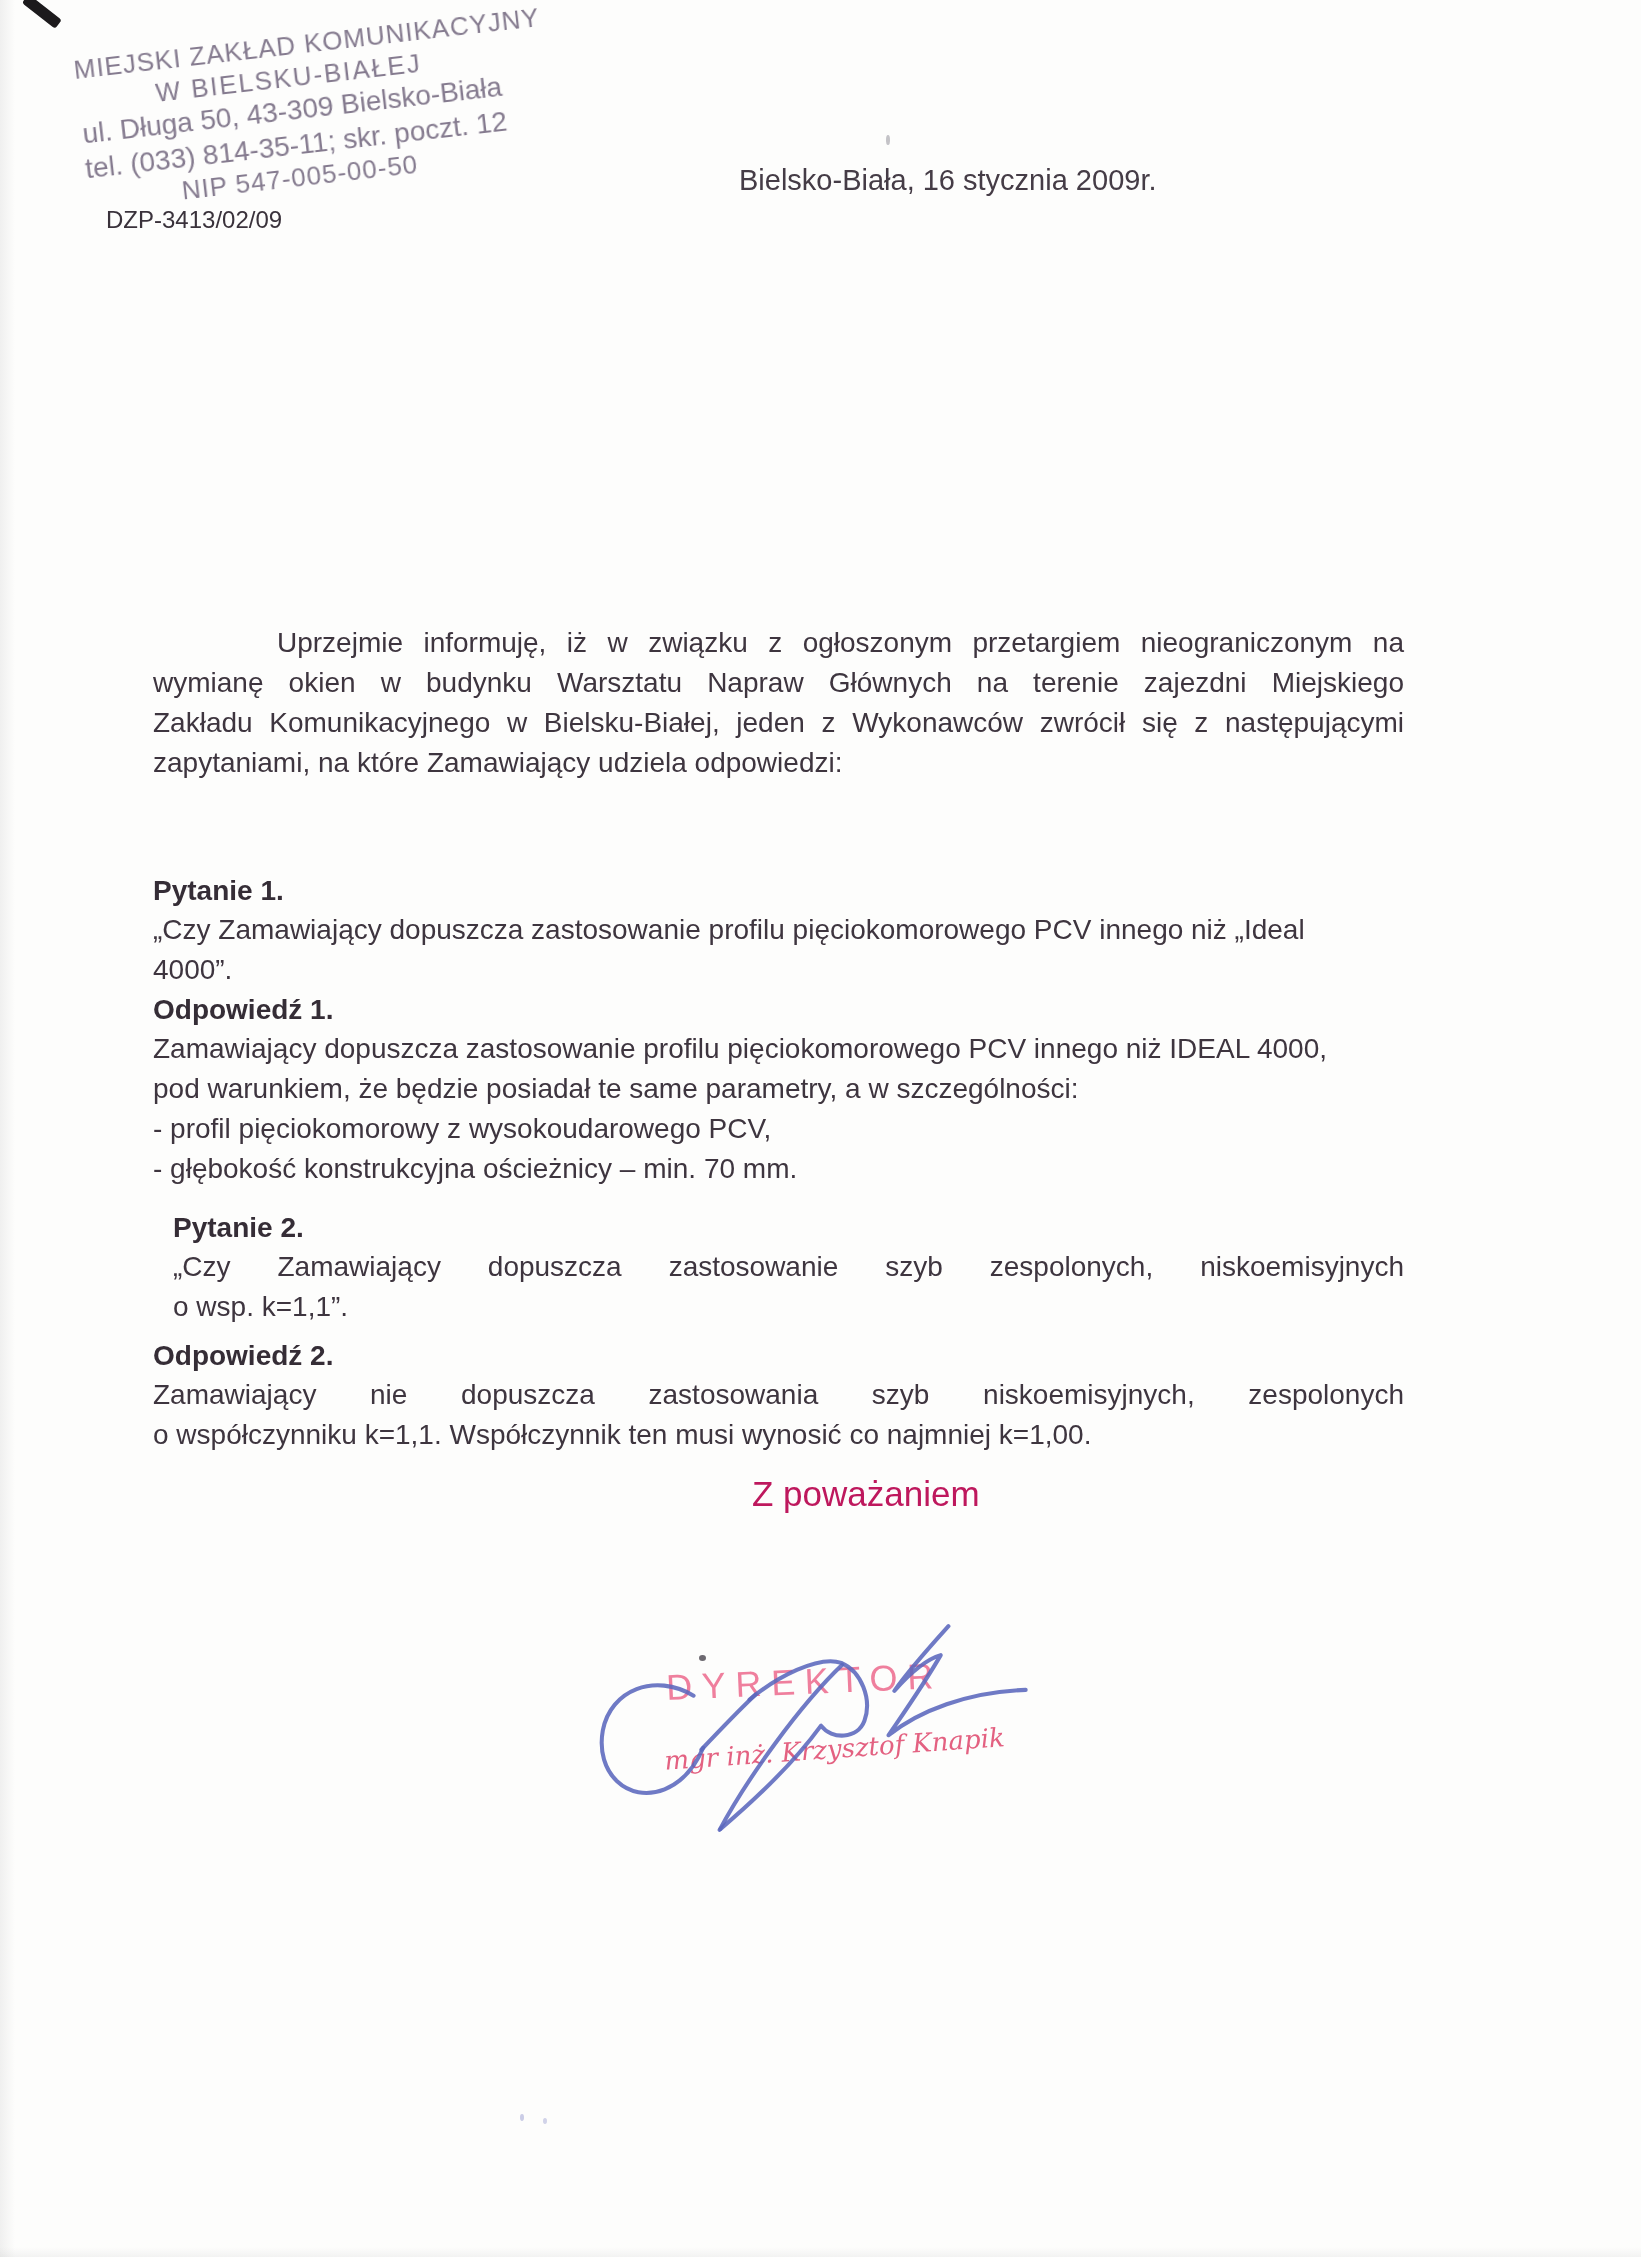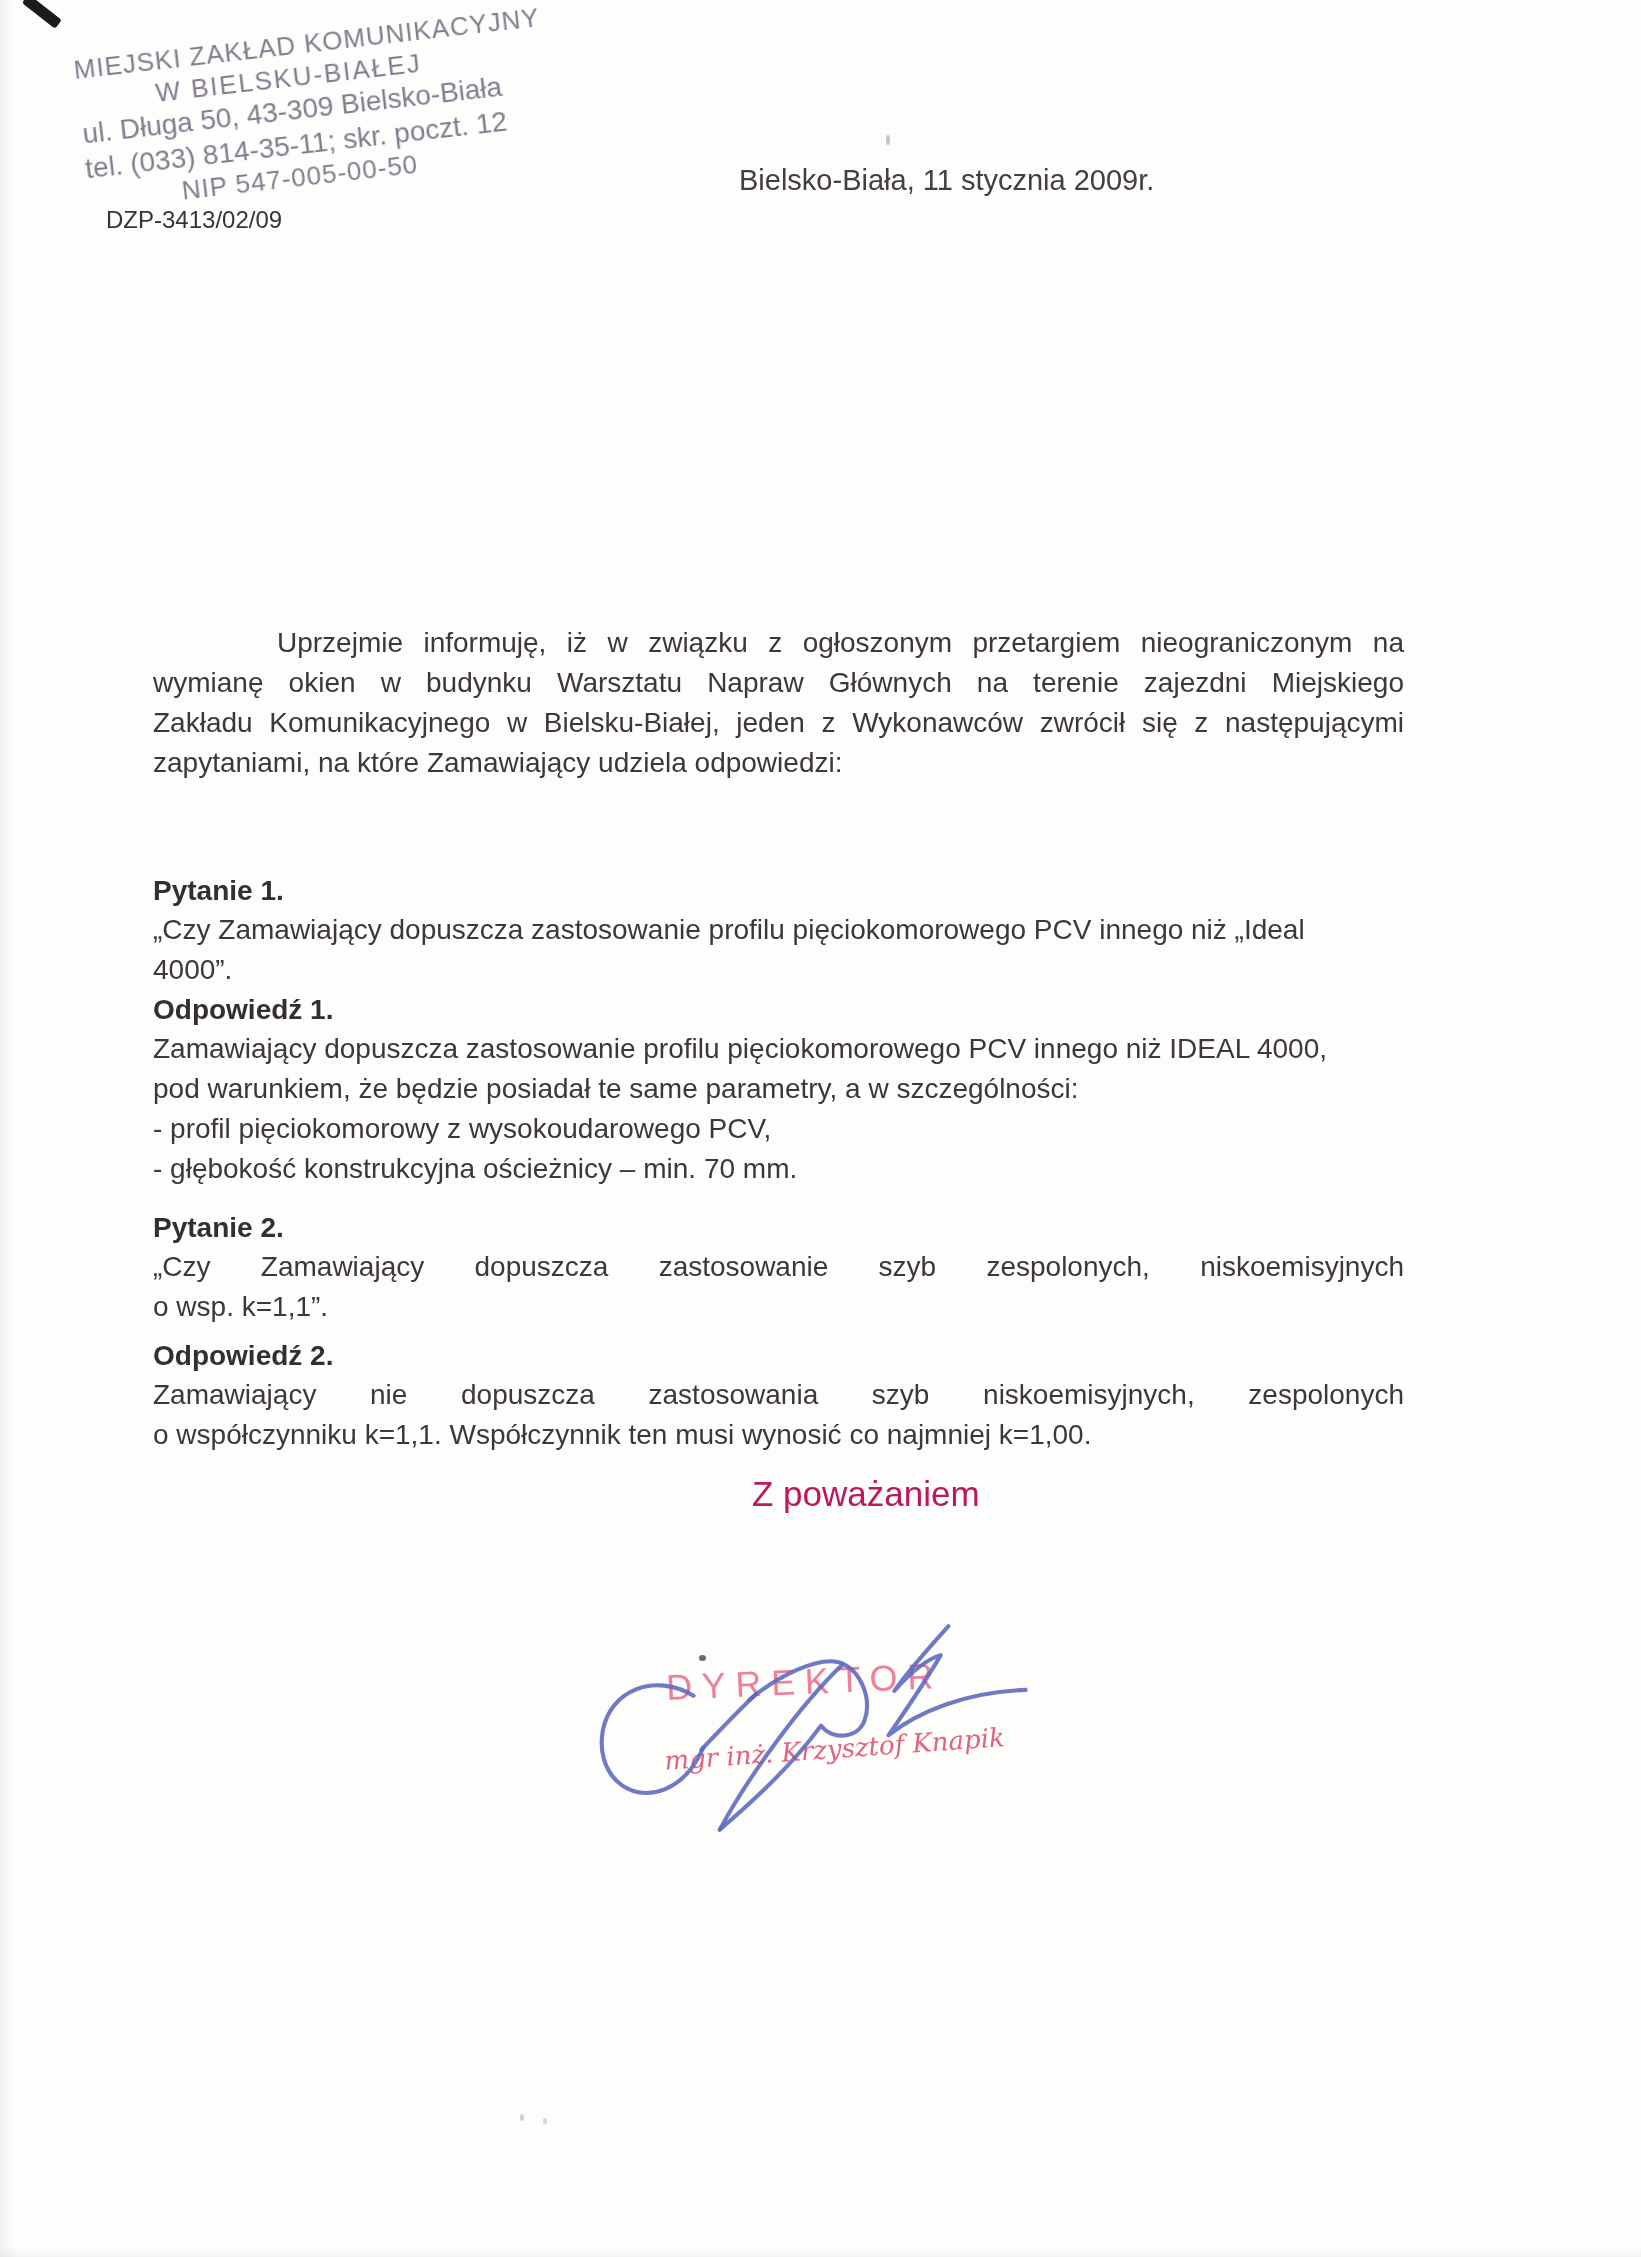--- a/index.html
+++ b/index.html
@@ -51,21 +51,21 @@
   }
 
   
   .letter-body{position:absolute;left:153px;top:623px;width:1251px;font-size:28px;}
   .line{line-height:40px;white-space:normal;}
   .line.just{text-align:justify;text-align-last:justify;}
   .line.indent{padding-left:124px;}
   .heading{line-height:39px;font-weight:bold;color:#352d36;}
   .section.s0{margin-top:88px;}
   .section.s1{margin-top:0;}
-  .section.s2{margin-top:19.3px;}
+  .section.s2{margin-top:19.3px;margin-left:20px;}
   .section.s3{margin-top:9px;}
 
   .closing{position:absolute;left:752px;top:1474px;font-size:35px;color:#be185d;}
 
   
   .stamp-role{
     position:absolute;left:666px;top:1661px;
     font-size:36px;letter-spacing:9.7px;color:rgba(236,105,140,0.85);
     transform:rotate(-2.5deg);white-space:nowrap;
   }
@@ -92,21 +92,21 @@
   <div class="speck c"></div>
 
   <div class="stamp-header">
     <div class="l0">MIEJSKI ZAKŁAD KOMUNIKACYJNY</div>
     <div class="l1">W BIELSKU-BIAŁEJ</div>
     <div class="l2">ul. Długa 50,  43-309 Bielsko-Biała</div>
     <div class="l3">tel. (033) 814-35-11;  skr. poczt. 12</div>
     <div class="l4">NIP 547-005-00-50</div>
   </div>
 
-  <div class="date-line">Bielsko-Biała, 11 stycznia 2009r.</div>
+  <div class="date-line">Bielsko-Biała, 16 stycznia 2009r.</div>
   <div class="reference">DZP-3413/02/09</div>
 
 
   <div class="letter-body">
     <div id="intro">
         <div class="line just indent">Uprzejmie informuję, iż w związku z ogłoszonym przetargiem nieograniczonym na</div>
         <div class="line just">wymianę okien w budynku Warsztatu Napraw Głównych na terenie zajezdni Miejskiego</div>
         <div class="line just">Zakładu Komunikacyjnego w Bielsku-Białej, jeden z Wykonawców zwrócił się z następującymi</div>
         <div class="line">zapytaniami, na które Zamawiający udziela odpowiedzi:</div>
       </div>

